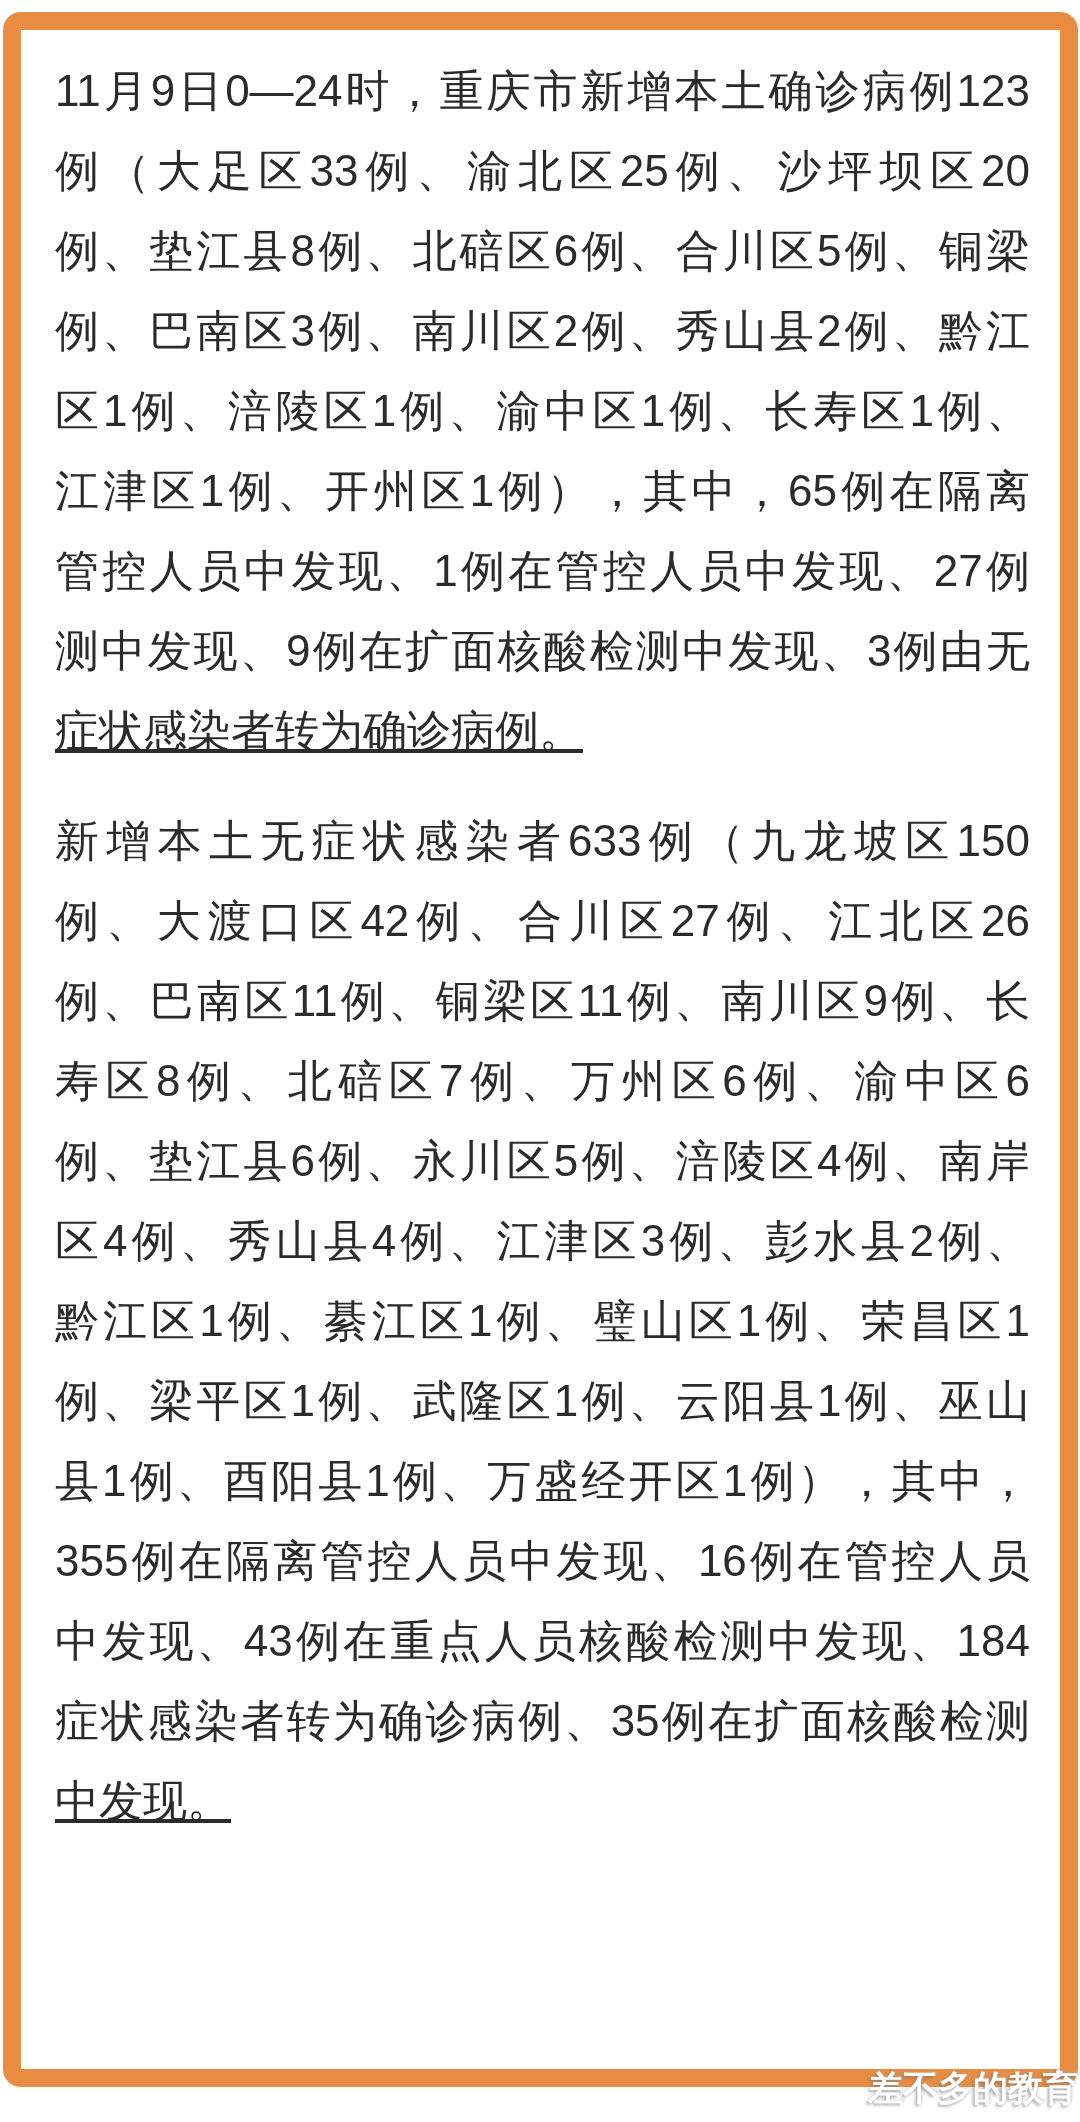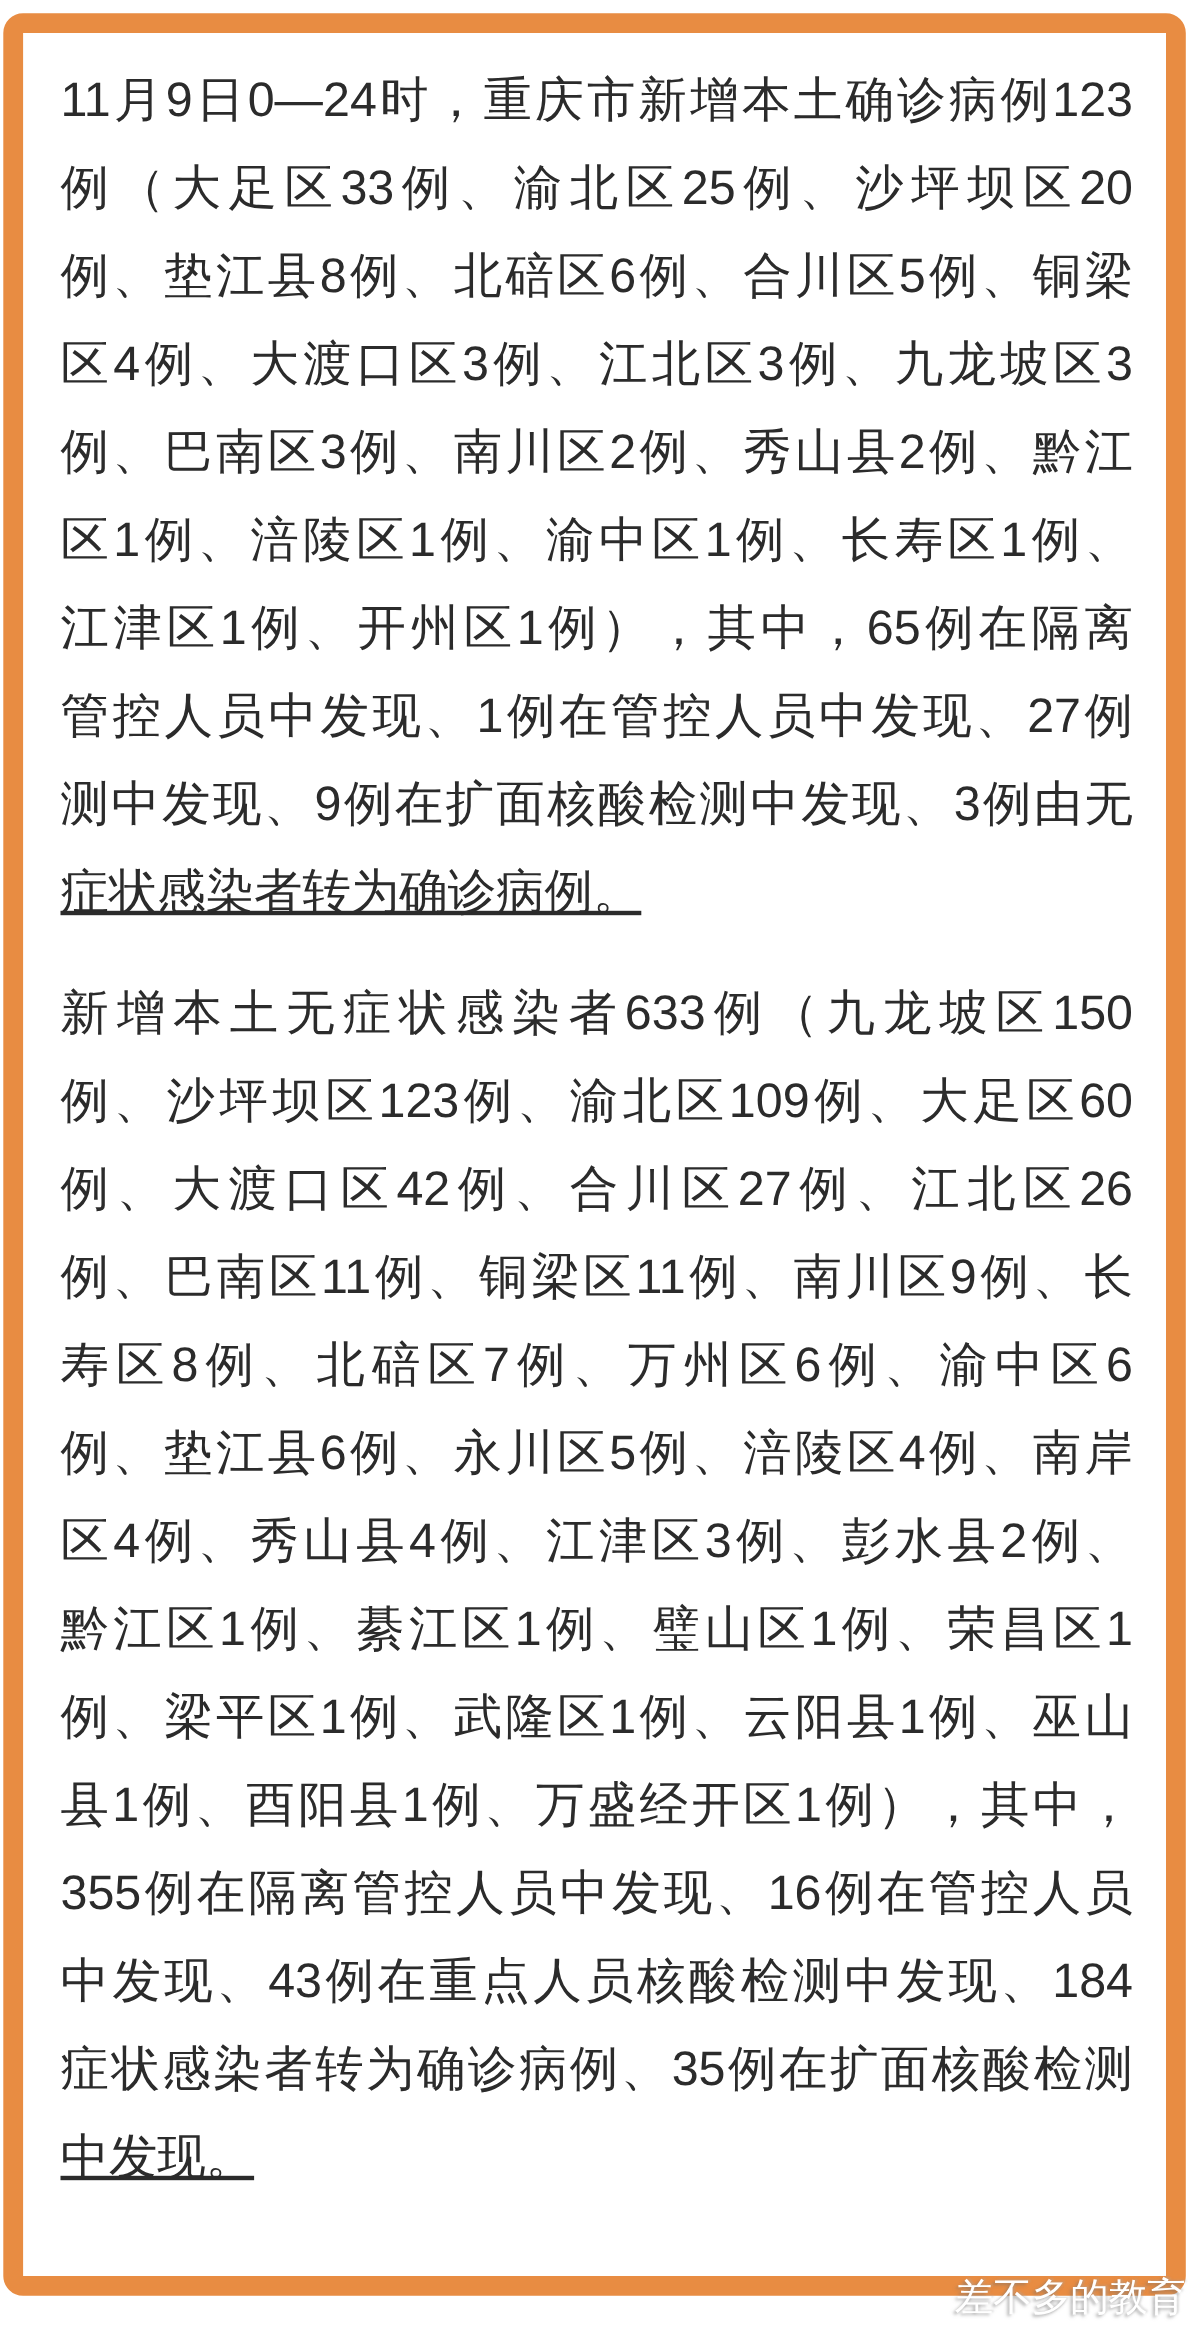--- a/index.html
+++ b/index.html
@@ -47,47 +47,45 @@
   }
   .line.last {
     text-align-last: left;
     text-decoration: underline;
   }
   .watermark {
     position: absolute;
     right: 2px;
     bottom: 10px;
     font-size: 35px;
-    font-weight: 400;
+    font-weight: 700;
     color: #ffffff;
     white-space: nowrap;
     text-shadow: -2px 2px 3px rgba(110,110,110,0.55), 2px -1px 2px rgba(170,170,170,0.4);
   }
 </style>
 </head>
 <body>
 
 <div class="page">
   <div class="frame"></div>
   <div class="content">
     <div class="para">
         <div class="line">11月9日0—24时，重庆市新增本土确诊病例123</div>
         <div class="line">例（大足区33例、渝北区25例、沙坪坝区20</div>
         <div class="line">例、垫江县8例、北碚区6例、合川区5例、铜梁</div>
-        <div class="line">区4例、大渡口区3例、江北区3例、九龙坡区3</div>
         <div class="line">例、巴南区3例、南川区2例、秀山县2例、黔江</div>
         <div class="line">区1例、涪陵区1例、渝中区1例、长寿区1例、</div>
         <div class="line">江津区1例、开州区1例），其中，65例在隔离</div>
         <div class="line">管控人员中发现、1例在管控人员中发现、27例</div>
         <div class="line">测中发现、9例在扩面核酸检测中发现、3例由无</div>
         <div class="line last">症状感染者转为确诊病例。</div>
       </div>
     <div class="para">
         <div class="line">新增本土无症状感染者633例（九龙坡区150</div>
-        <div class="line">例、沙坪坝区123例、渝北区109例、大足区60</div>
         <div class="line">例、大渡口区42例、合川区27例、江北区26</div>
         <div class="line">例、巴南区11例、铜梁区11例、南川区9例、长</div>
         <div class="line">寿区8例、北碚区7例、万州区6例、渝中区6</div>
         <div class="line">例、垫江县6例、永川区5例、涪陵区4例、南岸</div>
         <div class="line">区4例、秀山县4例、江津区3例、彭水县2例、</div>
         <div class="line">黔江区1例、綦江区1例、璧山区1例、荣昌区1</div>
         <div class="line">例、梁平区1例、武隆区1例、云阳县1例、巫山</div>
         <div class="line">县1例、酉阳县1例、万盛经开区1例），其中，</div>
         <div class="line">355例在隔离管控人员中发现、16例在管控人员</div>
         <div class="line">中发现、43例在重点人员核酸检测中发现、184</div>

